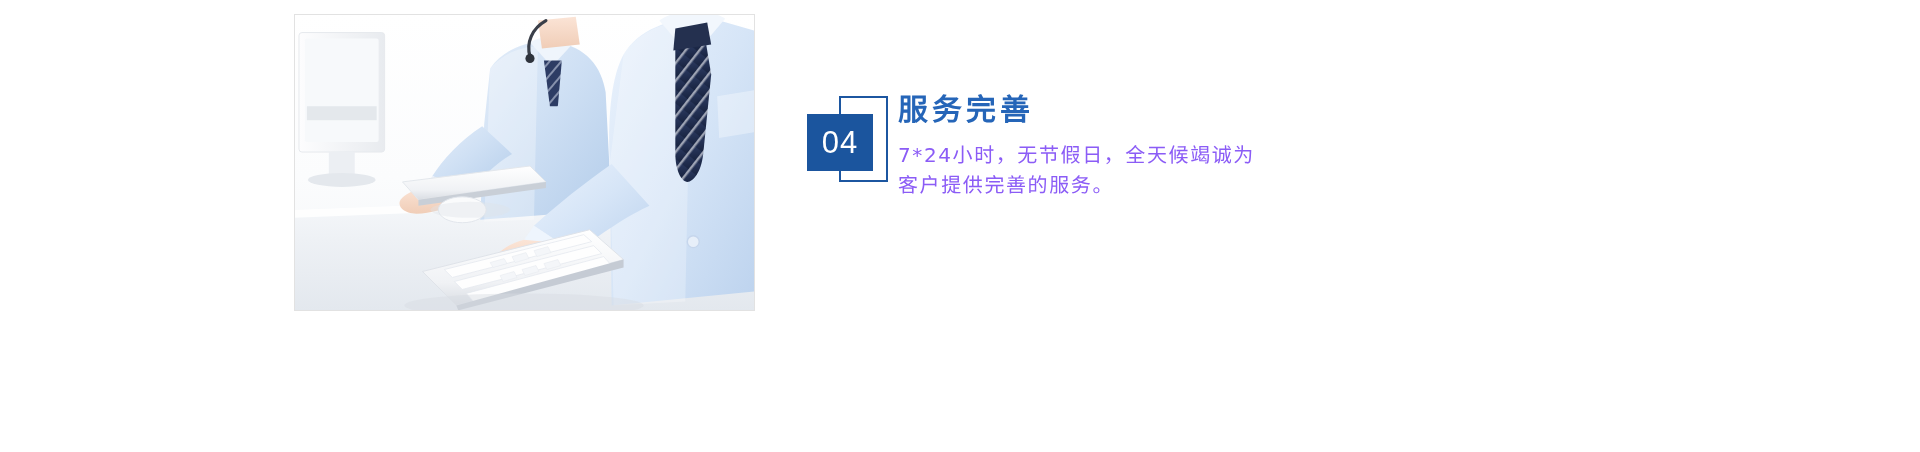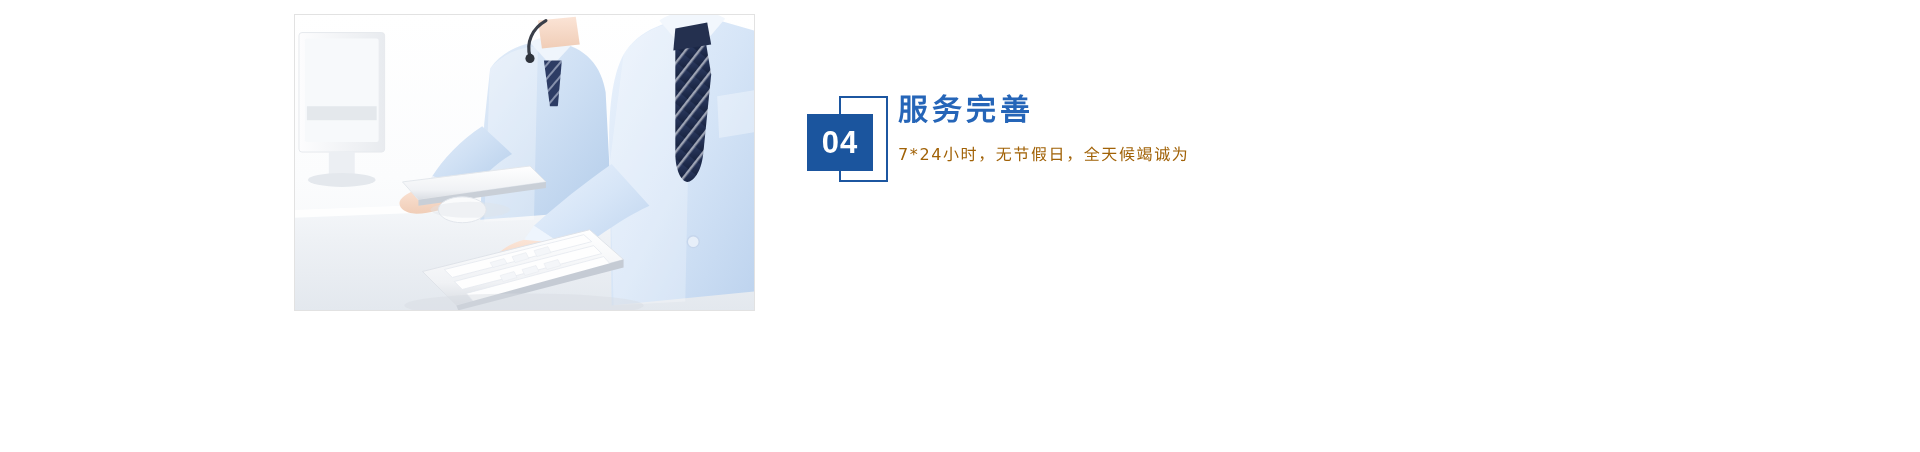--- a/index.html
+++ b/index.html
@@ -79,21 +79,21 @@
   .badge-num {
     position: absolute;
     left: 1px;
     top: 18px;
     width: 66px;
     height: 50px;
     line-height: 57px;
     text-align: center;
     color: #ffffff;
     font-size: 31px;
-    font-weight: bold;
+    font-weight: normal;
     letter-spacing: 1px;
     font-family: "Liberation Sans", "DejaVu Sans", sans-serif;
   }
 
   
   .text-col {
     position: absolute;
     left: 92px;
     top: 0px;
     width: 420px;
@@ -102,22 +102,22 @@
     color: #2565b8;
     font-size: 30px;
     font-weight: bold;
     letter-spacing: 4px;
     line-height: 40px;
     margin: 0 0 10px 0;
     white-space: nowrap;
     font-family: Liberation Serif, serif;
   }
   .body-line {
-    color: #a16207;
-    font-size: 16px;
+    color: #8b5cf6;
+    font-size: 20px;
     line-height: 30px;
     letter-spacing: 1.6px;
     white-space: nowrap;
     font-family: "DejaVu Sans", "Liberation Sans", sans-serif;
   }
 </style>
 </head>
 <body>
 
 <div class="stage">
@@ -277,16 +277,17 @@
     <div class="badge">
       <div class="badge-outline"></div>
       <div class="badge-fill"></div>
       <div class="badge-num">04</div>
     </div>
 
     <div class="text-col">
       <h2 class="headline">服务完善</h2>
 
       <div class="body-line">7*24小时，无节假日，全天候竭诚为</div>
+      <div class="body-line">客户提供完善的服务。</div>
     </div>
 
   </div>
 </div>
 
 </body></html>

